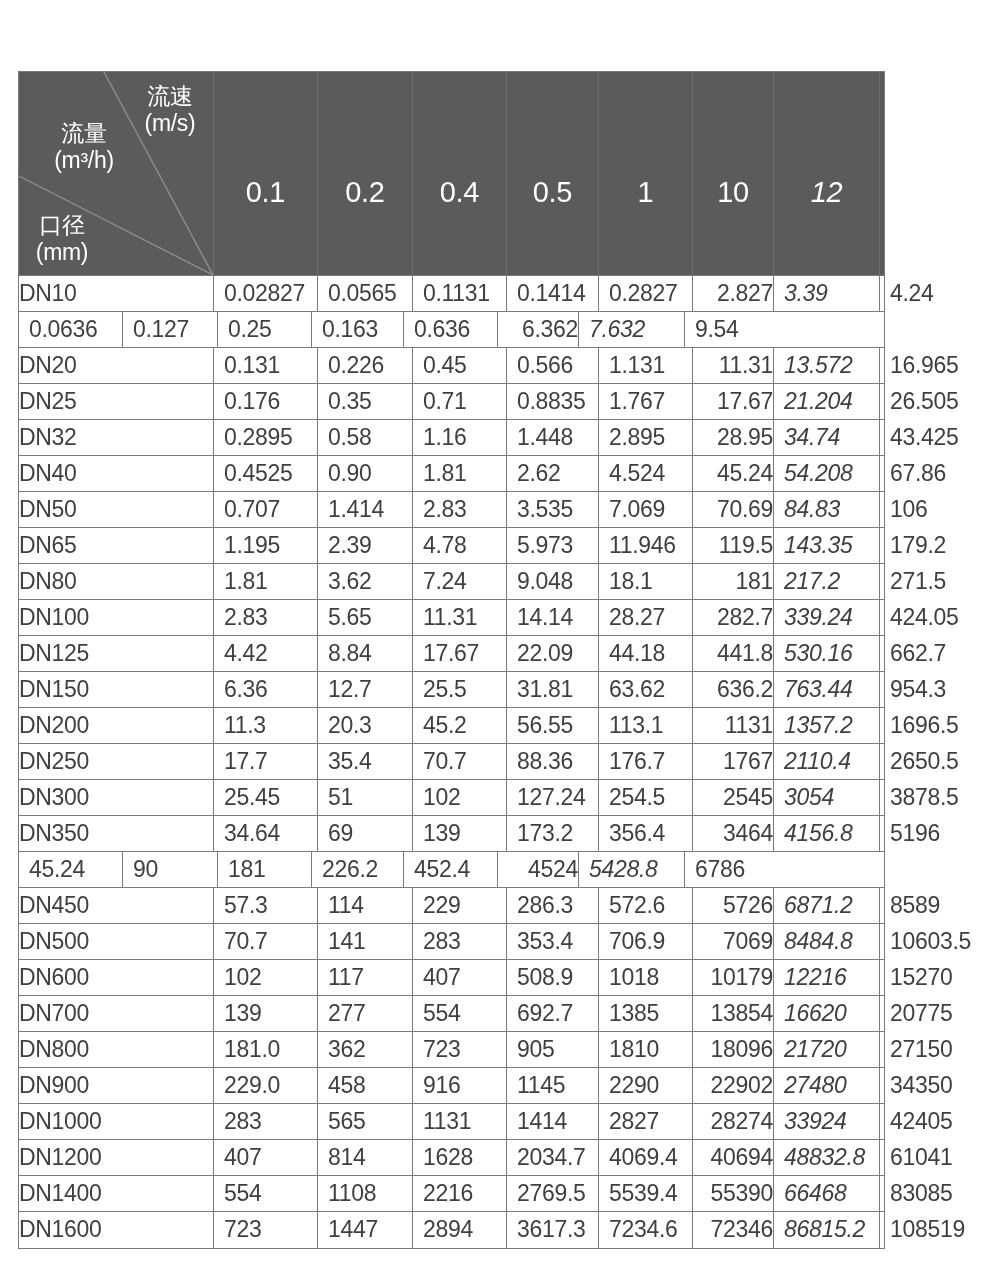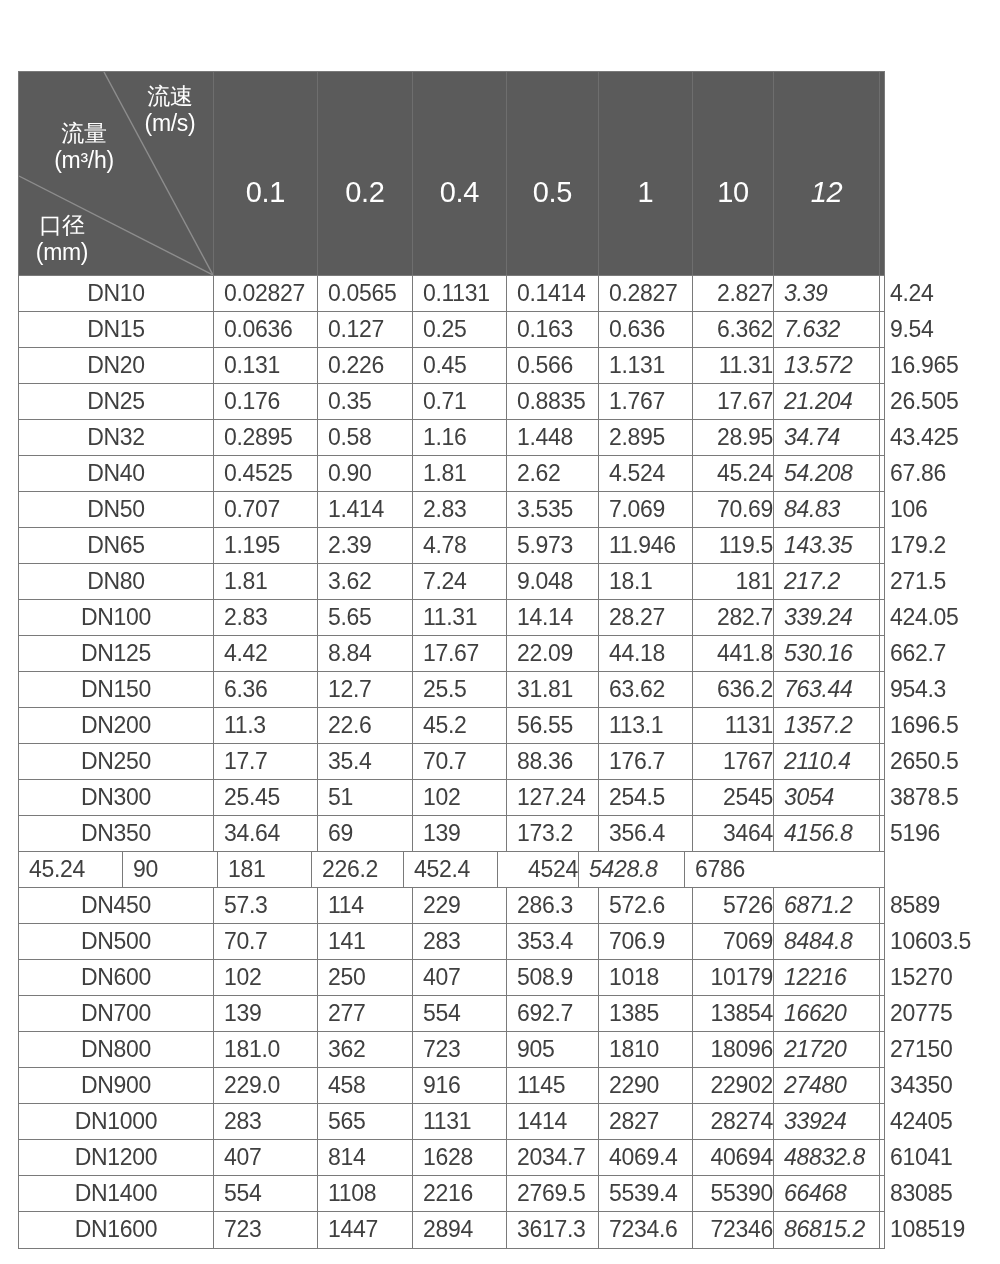--- a/index.html
+++ b/index.html
@@ -67,21 +67,21 @@
     height: 100%;
     line-height: 34px;
     font-size: 23px;
     letter-spacing: -0.3px;
     color: var(--text, #3f3f3f);
     border-right: 1px solid var(--border, #7a7a7a);
     overflow: hidden;
     white-space: nowrap;
   }
   .cell:last-child { border-right: none; }
-  .dn  { text-align: center; }
+  .dn  { text-align: left; }
   .num { text-align: left; padding-left: 10px; }
   
   .c0 { width: 195px; }
   .c1 { width: 104px; }
   .c2 { width: 95px; }
   .c3 { width: 94px; }
   .c4 { width: 92px; }
   .c5 { width: 94px; }
   .c6 { width: 81px; text-align: right; }
   .c7 { width: 106px; font-style: italic; }
@@ -130,21 +130,20 @@
     <div class="cell num c2">0.0565</div>
     <div class="cell num c3">0.1131</div>
     <div class="cell num c4">0.1414</div>
     <div class="cell num c5">0.2827</div>
     <div class="cell num c6">2.827</div>
     <div class="cell num c7">3.39</div>
     <div class="cell num c8">4.24</div>
   </div>
 
   <div class="trow">
-    <div class="cell dn  c0">DN15</div>
     <div class="cell num c1">0.0636</div>
     <div class="cell num c2">0.127</div>
     <div class="cell num c3">0.25</div>
     <div class="cell num c4">0.163</div>
     <div class="cell num c5">0.636</div>
     <div class="cell num c6">6.362</div>
     <div class="cell num c7">7.632</div>
     <div class="cell num c8">9.54</div>
   </div>
 
@@ -264,21 +263,21 @@
     <div class="cell num c4">31.81</div>
     <div class="cell num c5">63.62</div>
     <div class="cell num c6">636.2</div>
     <div class="cell num c7">763.44</div>
     <div class="cell num c8">954.3</div>
   </div>
 
   <div class="trow">
     <div class="cell dn  c0">DN200</div>
     <div class="cell num c1">11.3</div>
-    <div class="cell num c2">22.6</div>
+    <div class="cell num c2">20.3</div>
     <div class="cell num c3">45.2</div>
     <div class="cell num c4">56.55</div>
     <div class="cell num c5">113.1</div>
     <div class="cell num c6">1131</div>
     <div class="cell num c7">1357.2</div>
     <div class="cell num c8">1696.5</div>
   </div>
 
   <div class="trow">
     <div class="cell dn  c0">DN250</div>
@@ -347,21 +346,21 @@
     <div class="cell num c4">353.4</div>
     <div class="cell num c5">706.9</div>
     <div class="cell num c6">7069</div>
     <div class="cell num c7">8484.8</div>
     <div class="cell num c8">10603.5</div>
   </div>
 
   <div class="trow">
     <div class="cell dn  c0">DN600</div>
     <div class="cell num c1">102</div>
-    <div class="cell num c2">250</div>
+    <div class="cell num c2">117</div>
     <div class="cell num c3">407</div>
     <div class="cell num c4">508.9</div>
     <div class="cell num c5">1018</div>
     <div class="cell num c6">10179</div>
     <div class="cell num c7">12216</div>
     <div class="cell num c8">15270</div>
   </div>
 
   <div class="trow">
     <div class="cell dn  c0">DN700</div>

